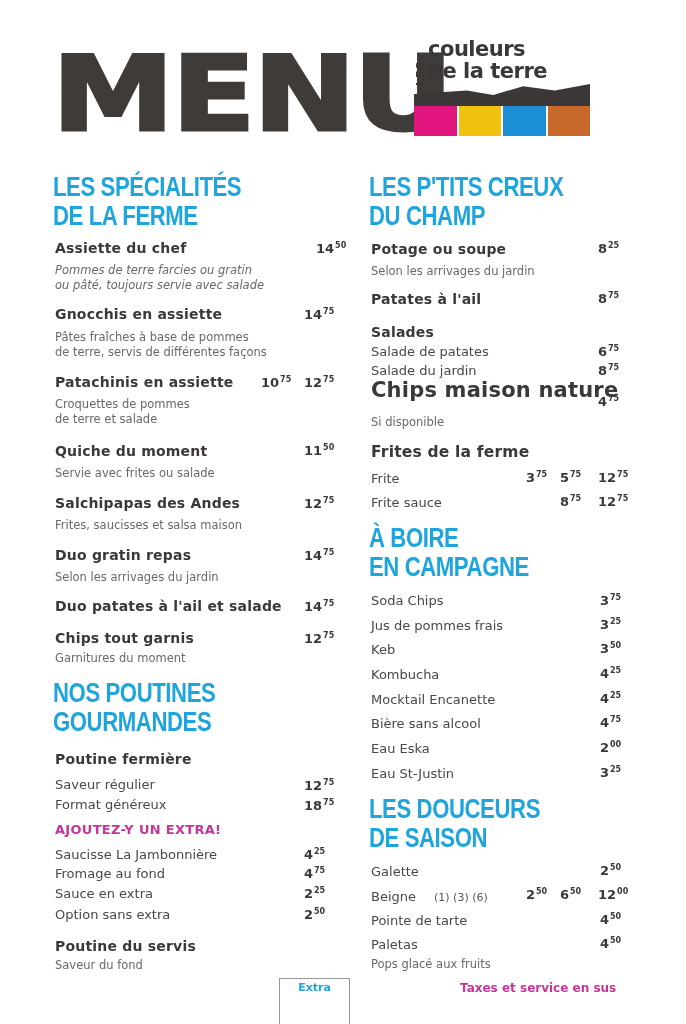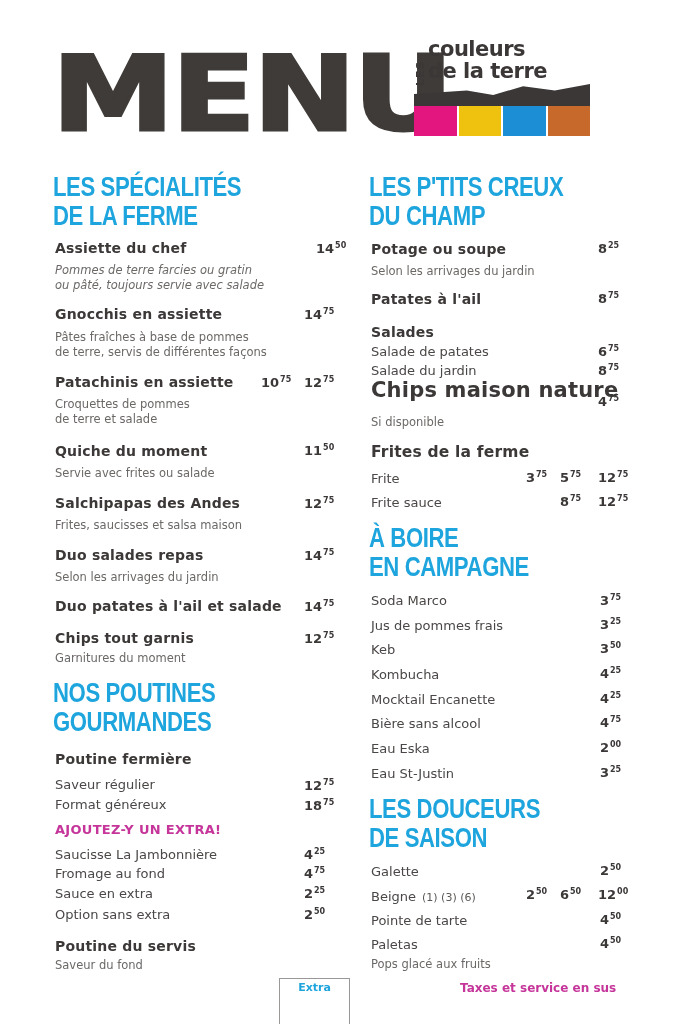--- a/index.html
+++ b/index.html
@@ -20,21 +20,21 @@
   .h { font-family: "Liberation Sans", sans-serif; font-weight: bold; color: #1ea5dd; font-size: 27px; line-height: 29px; letter-spacing: -0.5px; transform: scaleX(0.82); transform-origin: left top; text-transform: uppercase; white-space: nowrap; }
 
   .row { position: relative; display: flex; align-items: baseline; white-space: nowrap; }
   .name { font-family: "DejaVu Sans", sans-serif; font-weight: bold; font-size: 14px; color: #3b3837; letter-spacing: 0.2px; }
   .desc { font-size: 11.5px; color: #6b6866; line-height: 15px; }
   .desc.it { font-style: italic; }
   .plain { font-size: 13px; color: #4a4746; }
   .price { position: absolute; font-family: "DejaVu Sans", sans-serif; font-weight: bold; font-size: 13px; color: #3b3837; }
   .price sup { font-size: 8px; vertical-align: 5px; margin-left: 1px; }
   .pink { color: #c5359a; font-weight: bold; font-size: 13px; letter-spacing: 0.3px; }
-  .sizes { font-size: 11px; color: #5a5755; margin-left: 6px; }
+  .sizes { font-size: 11px; color: #5a5755; margin-left: 18px; }
 
   .extra-box { position: absolute; left: 279px; top: 978px; width: 71px; height: 56px; border: 1px solid #9a9896; }
   .extra-box span { display: block; text-align: center; font-weight: bold; color: #1ea5dd; font-size: 11px; margin-top: 2px; }
   .footer { position: absolute; left: 460px; top: 981px; color: #c5359a; font-weight: bold; font-size: 12px; }
   .abs { position: absolute; }
 </style>
 </head>
 <body>
 
 <div class="title">MENU</div>
@@ -73,21 +73,21 @@
   <div class="desc abs" style="left:55px;top:412px">de terre et salade</div>
 
   <div class="name abs" style="left:55px;top:443px">Quiche du moment</div>
   <div class="price" style="left:304px;top:443px"><span>11</span><sup>50</sup></div>
   <div class="desc abs" style="left:55px;top:466px">Servie avec frites ou salade</div>
 
   <div class="name abs" style="left:55px;top:495px">Salchipapas des Andes</div>
   <div class="price" style="left:304px;top:496px"><span>12</span><sup>75</sup></div>
   <div class="desc abs" style="left:55px;top:518px">Frites, saucisses et salsa maison</div>
 
-  <div class="name abs" style="left:55px;top:547px">Duo salades repas</div>
+  <div class="name abs" style="left:55px;top:547px">Duo gratin repas</div>
   <div class="price" style="left:304px;top:548px"><span>14</span><sup>75</sup></div>
   <div class="desc abs" style="left:55px;top:570px">Selon les arrivages du jardin</div>
 
   <div class="name abs" style="left:55px;top:598px">Duo patates à l'ail et salade</div>
   <div class="price" style="left:304px;top:599px"><span>14</span><sup>75</sup></div>
 
   <div class="name abs" style="left:55px;top:630px">Chips tout garnis</div>
   <div class="price" style="left:304px;top:631px"><span>12</span><sup>75</sup></div>
   <div class="desc abs" style="left:55px;top:651px">Garnitures du moment</div>
 </div>
@@ -148,21 +148,21 @@
   <div class="price" style="left:598px;top:470px"><span>12</span><sup>75</sup></div>
   <div class="plain abs" style="left:371px;top:495px">Frite sauce</div>
   <div class="price" style="left:560px;top:494px"><span>8</span><sup>75</sup></div>
   <div class="price" style="left:598px;top:494px"><span>12</span><sup>75</sup></div>
 </div>
 
 <div>
   <div class="h abs" style="left:369px;top:524px">À BOIRE</div>
   <div class="h abs" style="left:369px;top:553px">EN CAMPAGNE</div>
 
-  <div class="plain abs" style="left:371px;top:593px">Soda Marco</div>
+  <div class="plain abs" style="left:371px;top:593px">Soda Chips</div>
   <div class="price" style="left:600px;top:593px"><span>3</span><sup>75</sup></div>
   <div class="plain abs" style="left:371px;top:618px">Jus de pommes frais</div>
   <div class="price" style="left:600px;top:617px"><span>3</span><sup>25</sup></div>
   <div class="plain abs" style="left:371px;top:642px">Keb</div>
   <div class="price" style="left:600px;top:641px"><span>3</span><sup>50</sup></div>
   <div class="plain abs" style="left:371px;top:667px">Kombucha</div>
   <div class="price" style="left:600px;top:666px"><span>4</span><sup>25</sup></div>
   <div class="plain abs" style="left:371px;top:692px">Mocktail Encanette</div>
   <div class="price" style="left:600px;top:691px"><span>4</span><sup>25</sup></div>
   <div class="plain abs" style="left:371px;top:716px">Bière sans alcool</div>

